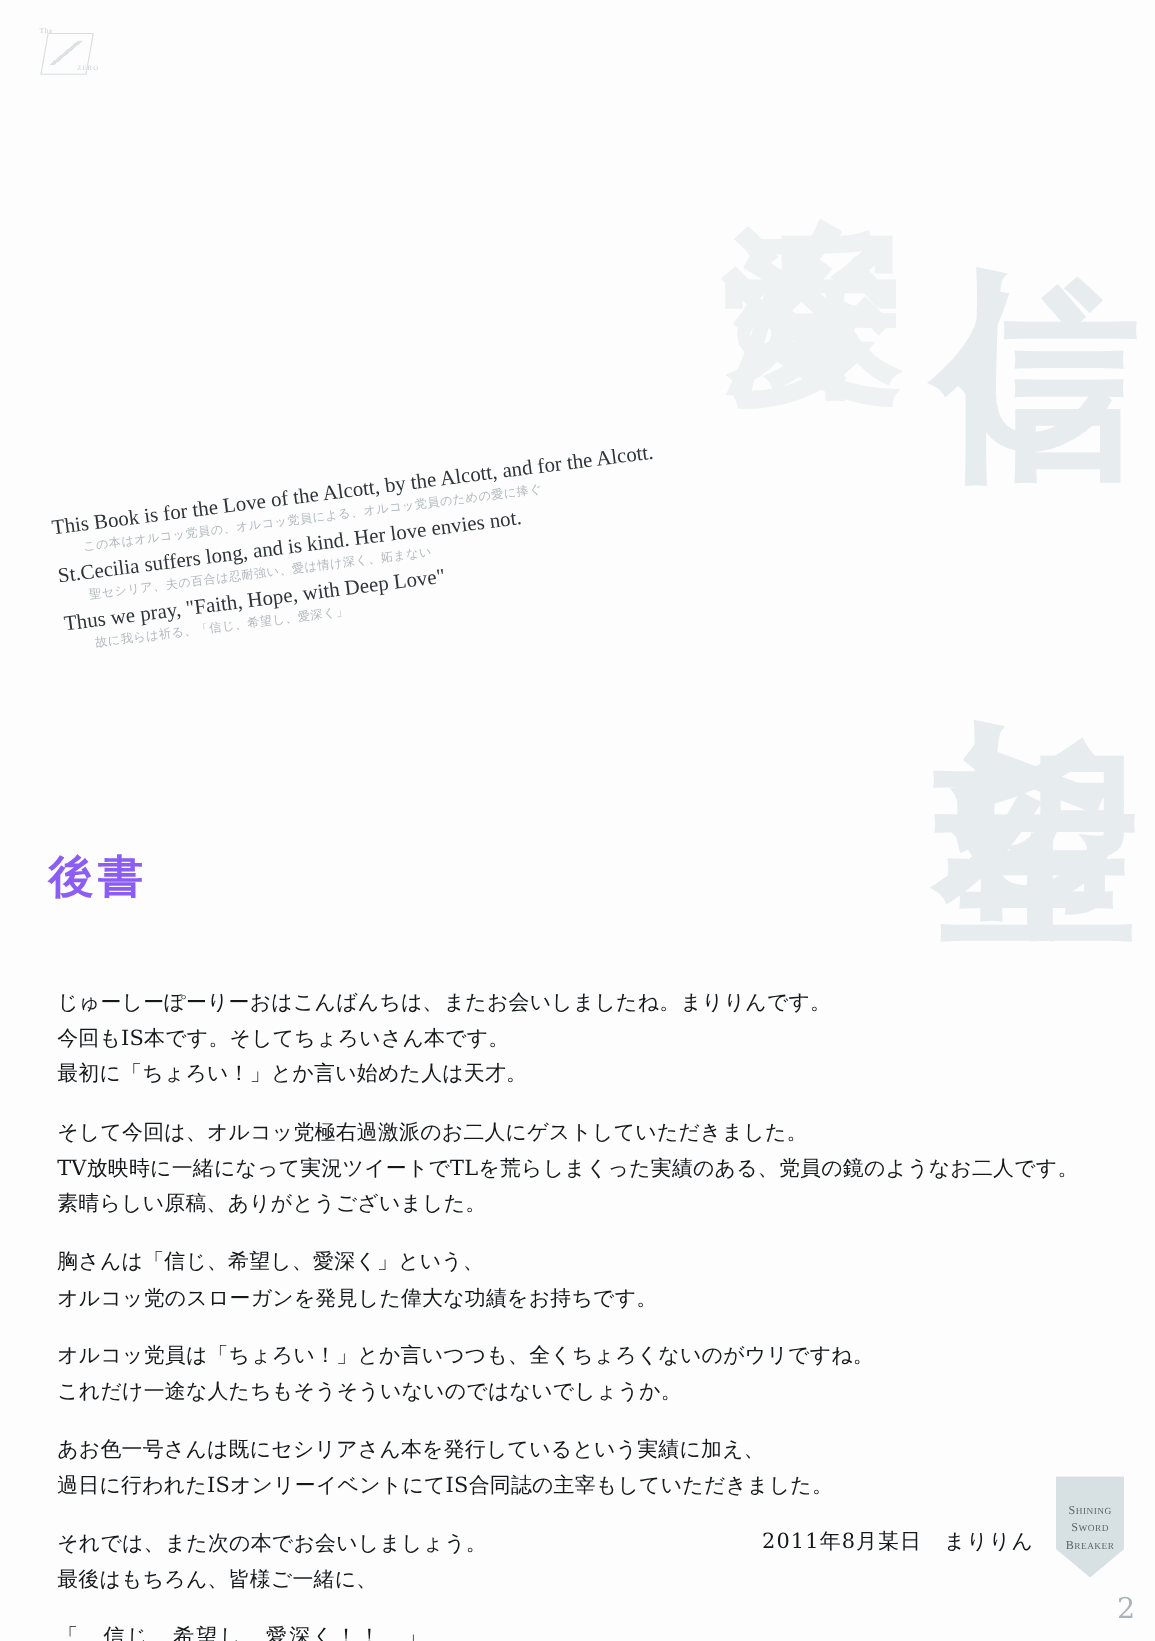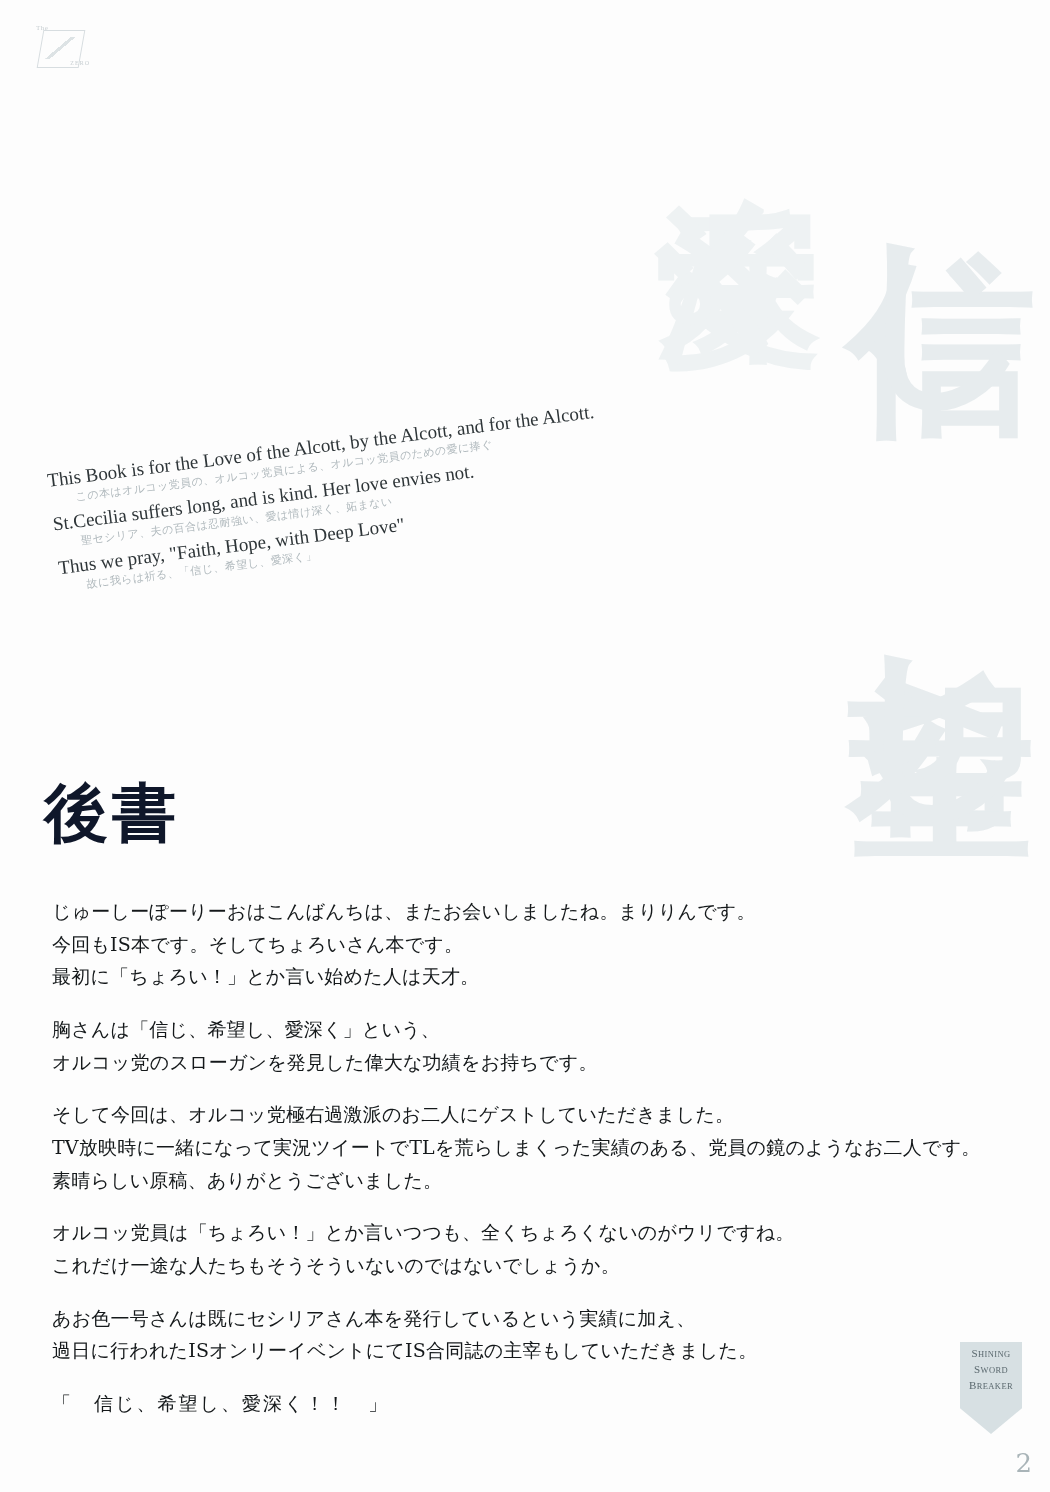--- a/index.html
+++ b/index.html
@@ -120,24 +120,24 @@
     margin-top: 1px;
     letter-spacing: 0.5px;
   }
 
   
   .section-title {
     position: absolute;
     left: 44px;
     top: 770px;
     font-family: Liberation Mono, monospace;
-    font-size: 64px;
+    font-size: 41px;
     font-weight: 700;
     letter-spacing: 4px;
-    color: #0f172a;
+    color: #8b5cf6;
   }
 
   
   .afterword {
     position: absolute;
     left: 52px;
     top: 895px;
     width: 930px;
     font-family: "DejaVu Serif", serif;
     font-size: 19px;
@@ -172,21 +172,21 @@
     right: 28px;
     bottom: 58px;
     width: 62px;
     height: 92px;
     background: #d7e0e3;
     clip-path: polygon(0 0, 100% 0, 100% 72%, 50% 100%, 0 72%);
     display: flex;
     flex-direction: column;
     align-items: center;
     justify-content: flex-start;
-    padding-top: 4px;
+    padding-top: 24px;
     box-sizing: border-box;
   }
   .emblem span {
     font-family: "Liberation Serif", serif;
     font-size: 8.5px;
     color: #5a686e;
     letter-spacing: 0.4px;
     line-height: 1.45;
     text-transform: uppercase;
   }
@@ -232,32 +232,35 @@
       <div class="jp">故に我らは祈る、「信じ、希望し、愛深く」</div>
     </div>
   </div>
 
   <div class="section-title">後書</div>
 
   <div class="afterword">
     <p>じゅーしーぽーりーおはこんばんちは、またお会いしましたね。まりりんです。
 今回もIS本です。そしてちょろいさん本です。
 最初に「ちょろい！」とか言い始めた人は天才。</p>
-    <p>胸さんは「信じ、希望し、愛深く」という、
-オルコッ党のスローガンを発見した偉大な功績をお持ちです。</p>
     <p>そして今回は、オルコッ党極右過激派のお二人にゲストしていただきました。
 TV放映時に一緒になって実況ツイートでTLを荒らしまくった実績のある、党員の鏡のようなお二人です。
 素晴らしい原稿、ありがとうございました。</p>
+    <p>胸さんは「信じ、希望し、愛深く」という、
+オルコッ党のスローガンを発見した偉大な功績をお持ちです。</p>
     <p>オルコッ党員は「ちょろい！」とか言いつつも、全くちょろくないのがウリですね。
 これだけ一途な人たちもそうそういないのではないでしょうか。</p>
     <p>あお色一号さんは既にセシリアさん本を発行しているという実績に加え、
 過日に行われたISオンリーイベントにてIS合同誌の主宰もしていただきました。</p>
+    <p>それでは、また次の本でお会いしましょう。
+最後はもちろん、皆様ご一緒に、</p>
     <p class="slogan">「　信じ、希望し、愛深く！！　」</p>
   </div>
 
+  <div class="signature">2011年8月某日　まりりん</div>
 
   <div class="emblem">
     <span>Shining</span>
     <span>Sword</span>
     <span>Breaker</span>
   </div>
 
   <div class="page-number">2</div>
 
 </div>

